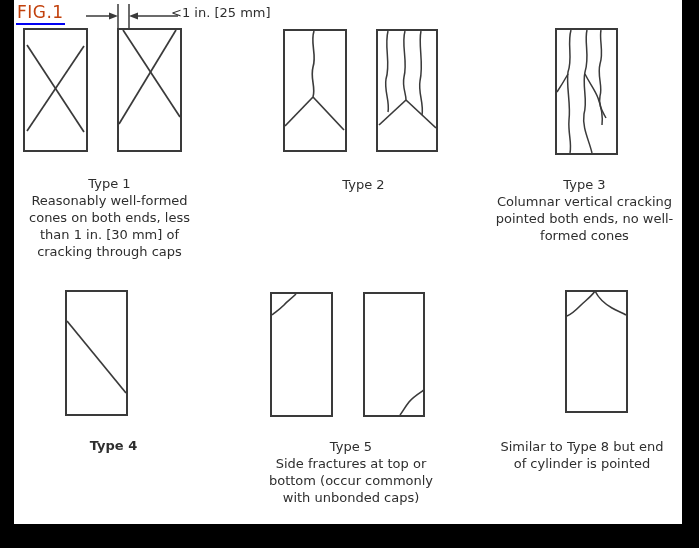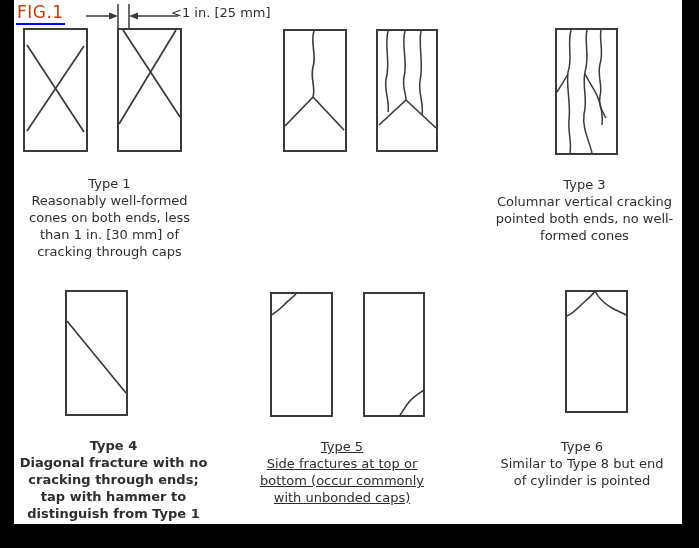--- a/index.html
+++ b/index.html
@@ -109,44 +109,40 @@
 
     <div class="caption abs" style="left:3px;top:175px;width:185px;">
       <div class="cap-title">Type 1</div>
       <div class="cap-body">Reasonably well-formed
 cones on both ends, less
 than 1 in. [30 mm] of
 cracking through caps</div>
     </div>
 
     <div class="caption abs" style="left:247px;top:176px;width:205px;">
+      <div class="cap-title">Type 2</div>
     </div>
 
     <div class="caption abs" style="left:463px;top:176px;width:215px;">
       <div class="cap-title">Type 3</div>
       <div class="cap-body">Columnar vertical cracking
 pointed both ends, no well-
 formed cones</div>
     </div>
 
     <div class="caption abs" style="left:2px;top:437px;width:195px;font-weight:bold;">
       <div class="cap-title">Type 4</div>
-      <div class="cap-body">Diagonal fracture with no
-cracking through ends;
-tap with hammer to
-distinguish from Type 1</div>
     </div>
 
-    <div class="caption abs" style="left:228px;top:438px;width:200px;text-decoration:underline;">
+    <div class="caption abs" style="left:237px;top:438px;width:200px;">
       <div class="cap-title">Type 5</div>
       <div class="cap-body">Side fractures at top or
 bottom (occur commonly
 with unbonded caps)</div>
     </div>
 
     <div class="caption abs" style="left:462px;top:438px;width:212px;">
-      <div class="cap-title">Type 6</div>
       <div class="cap-body">Similar to Type 8 but end
 of cylinder is pointed</div>
     </div>
 
   </div>
 </div>
 
 </body></html>

